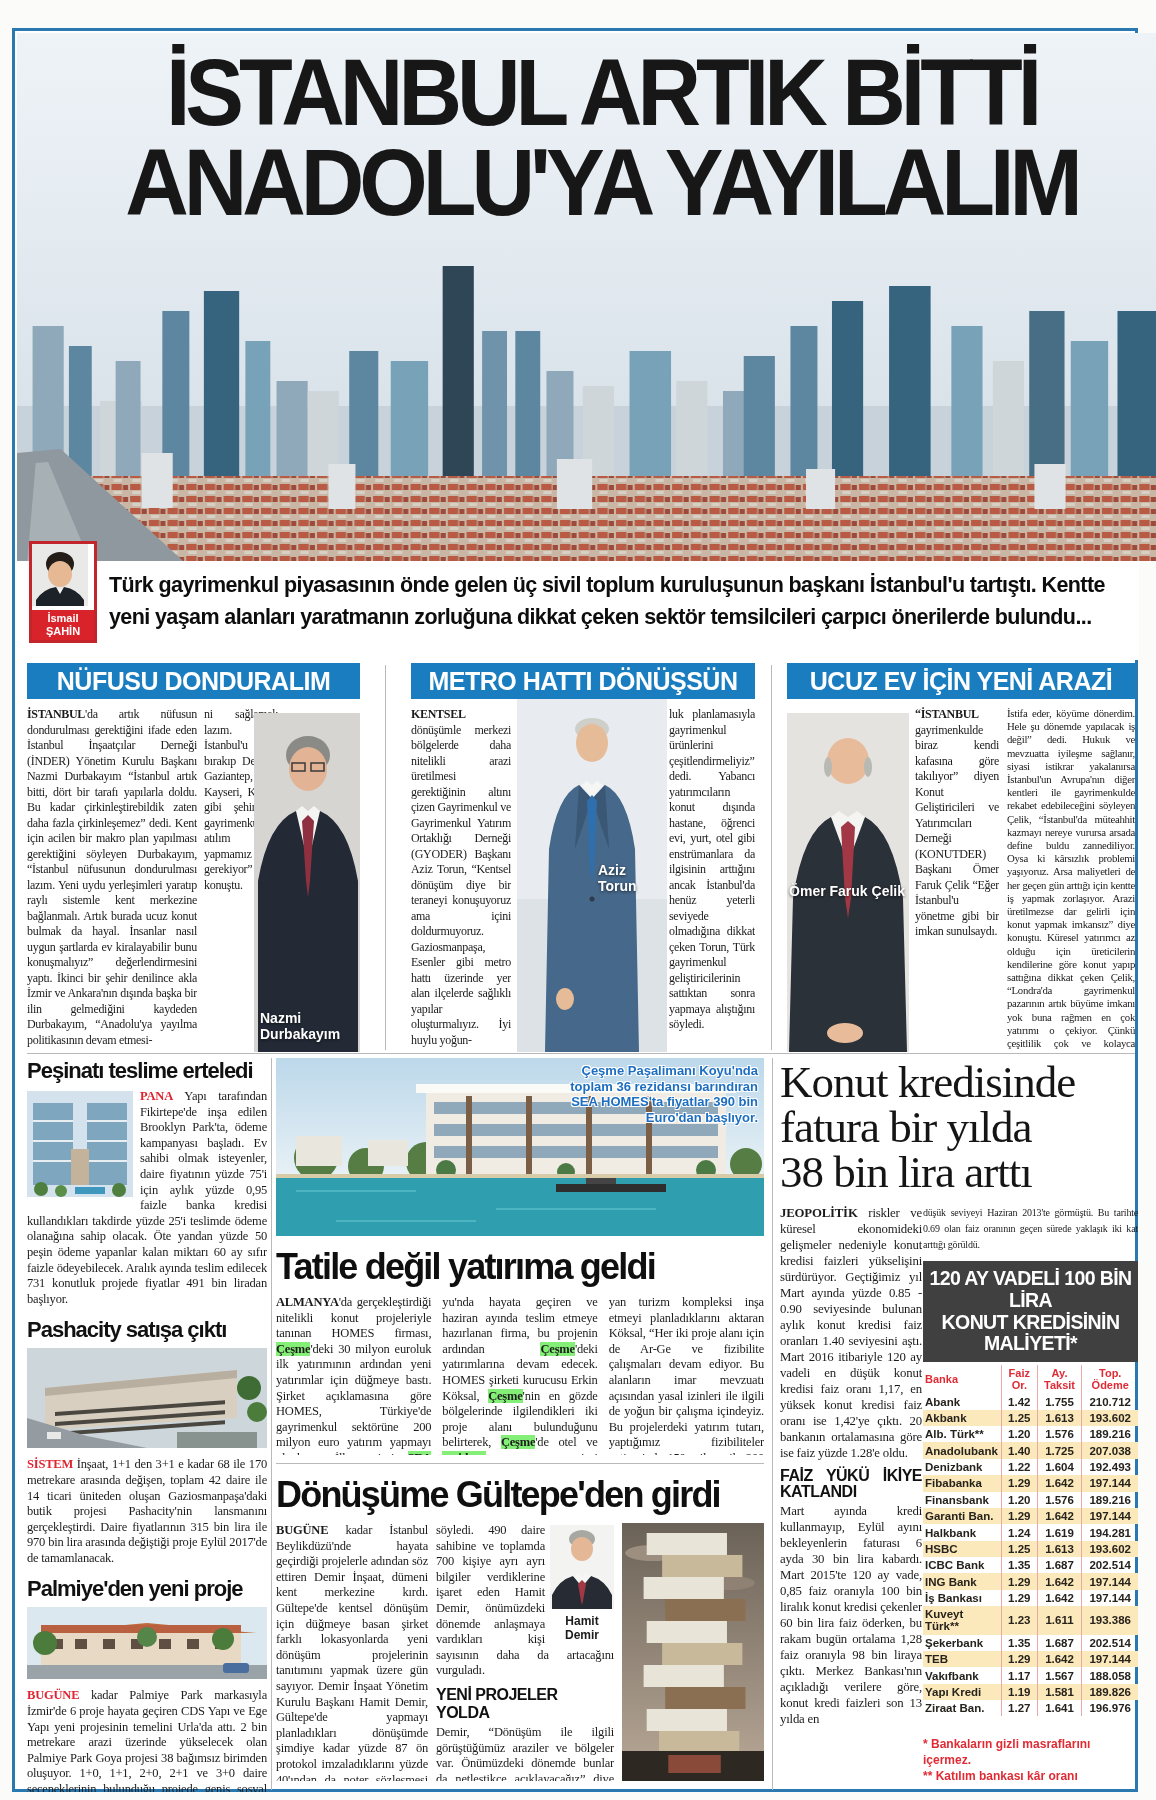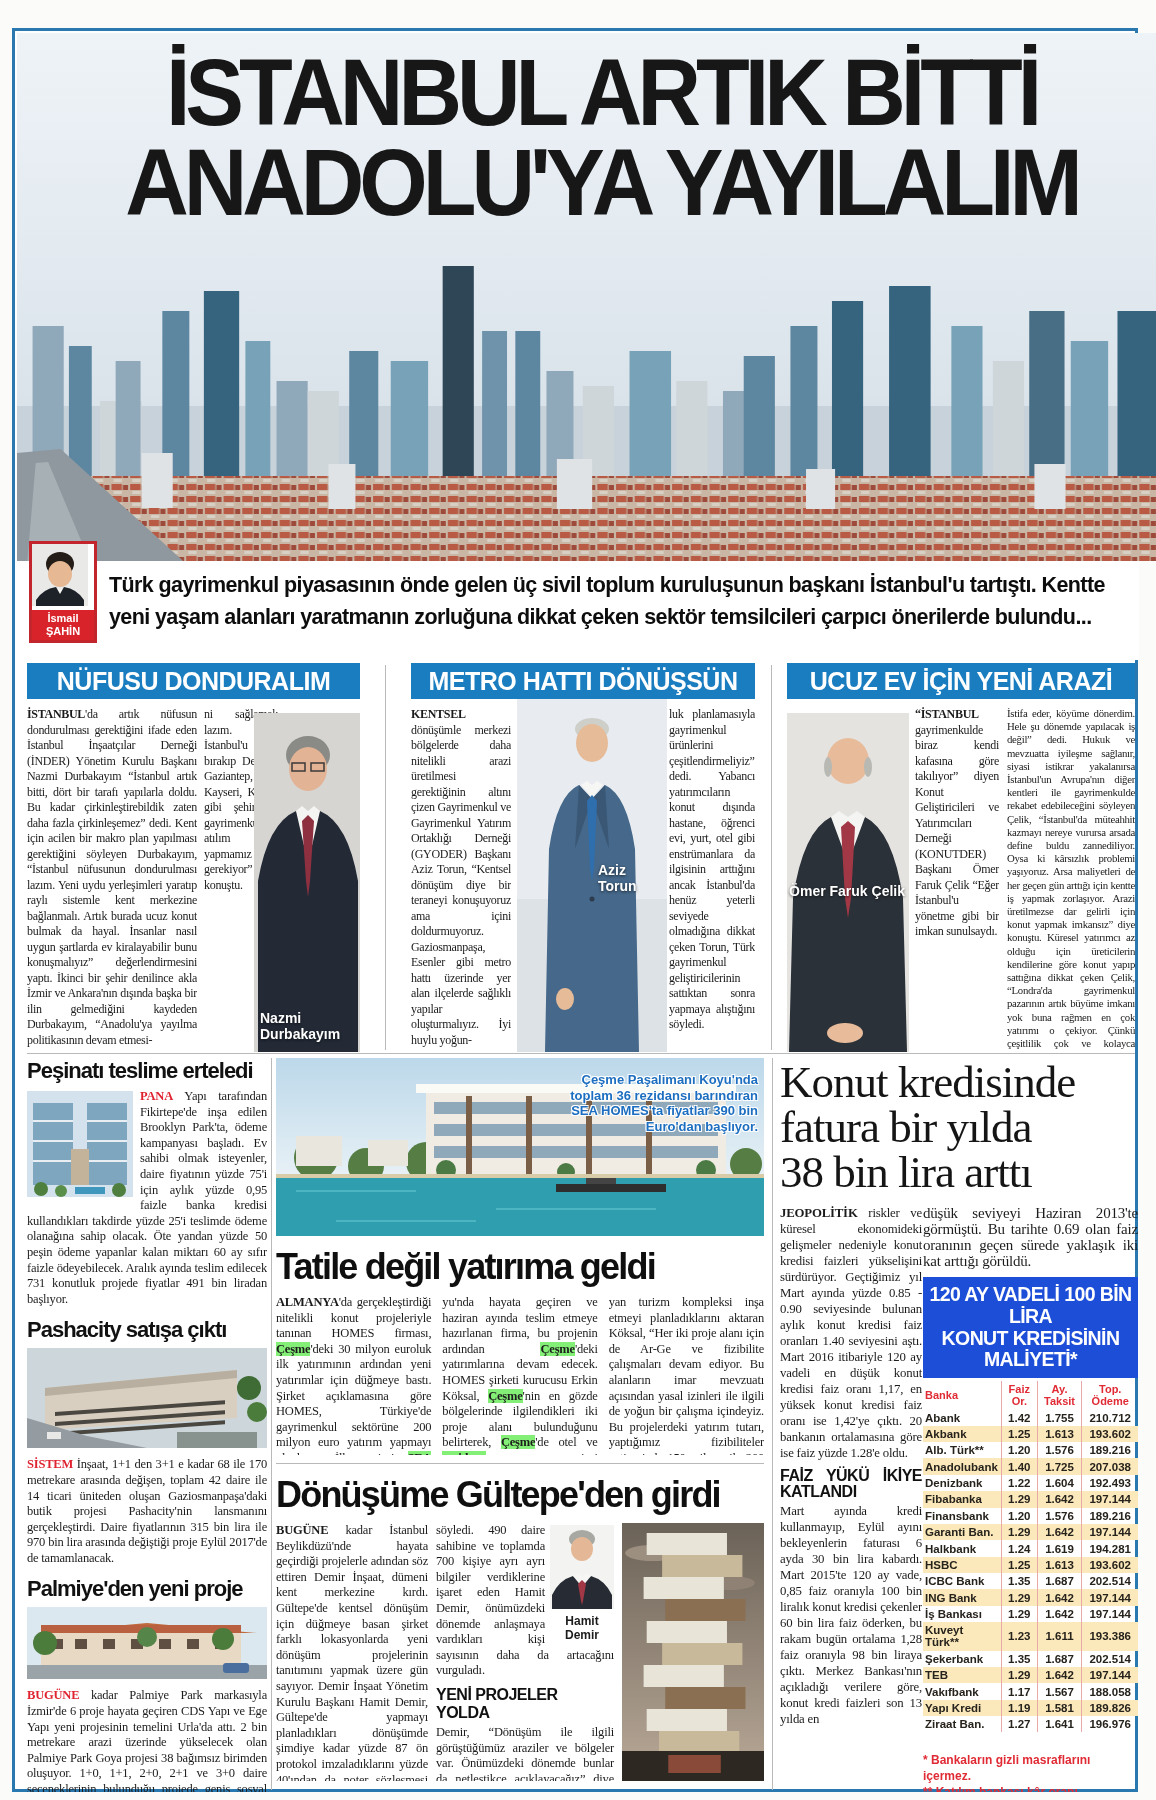--- a/index.html
+++ b/index.html
@@ -41,37 +41,37 @@
   .zone{position:absolute;top:1058px;height:734px;overflow:hidden;}
   #zoneL{left:27px;width:240px;}
   #zoneM{left:276px;width:488px;}
   #zoneR{left:780px;width:358px;}
   .h2{font-family:"Liberation Sans",sans-serif;font-weight:bold;font-size:22px;letter-spacing:-1px;color:#111;margin:0 0 5px;}
   .body-txt{font-size:12.5px;line-height:15.6px;letter-spacing:-0.2px;text-align:justify;}
   .figL{float:left;width:106px;height:106px;margin:2px 7px 3px 0;}
   .figW{width:100%;margin:2px 0 5px;}
   .art{margin-bottom:10px;overflow:hidden;}
   .sea-fig{position:relative;width:100%;height:178px;}
-  .sea-cap{position:absolute;right:6px;top:14px;width:215px;text-align:right;color:#1d6ec0;font-family:"Liberation Sans",sans-serif;font-weight:bold;font-size:13px;line-height:1.2;text-shadow:-1px -1px 0 #fff,1px -1px 0 #fff,-1px 1px 0 #fff,1px 1px 0 #fff;}
+  .sea-cap{position:absolute;right:6px;top:5px;width:215px;text-align:right;color:#1d6ec0;font-family:"Liberation Sans",sans-serif;font-weight:bold;font-size:13px;line-height:1.2;text-shadow:-1px -1px 0 #fff,1px -1px 0 #fff,-1px 1px 0 #fff,1px 1px 0 #fff;}
   .h1m{font-family:"Liberation Sans",sans-serif;font-weight:bold;font-size:36px;letter-spacing:-1.8px;color:#0f0f0f;margin:10px 0 7px;}
   .cols3{display:flex;gap:11px;height:160px;overflow:hidden;}
   .cols3>div{flex:1;}
   .gultepe-row{display:flex;gap:8px;height:258px;overflow:hidden;}
   .g-colA{width:152px;flex:none;}
   .g-colB{width:178px;flex:none;}
   .g-photo{float:right;width:64px;margin:2px 0 2px 5px;text-align:center;}
   .g-photo .cap{font-family:"Liberation Sans",sans-serif;font-weight:bold;font-size:12px;margin-top:1px;}
   .subhead{font-family:"Liberation Sans",sans-serif;font-weight:bold;font-size:16px;letter-spacing:-0.5px;margin:7px 0 3px;color:#111;}
   .g-tower{flex:1;}
   
   .kredi-h{font-family:"Liberation Serif",serif;font-weight:400;font-size:45px;line-height:1.0;letter-spacing:-1px;color:#151515;margin:2px 0 10px;}
   .kredi-row{display:flex;gap:1px;}
   .kredi-left{width:142px;flex:none;font-size:12.8px;line-height:16px;letter-spacing:-0.2px;text-align:justify;height:580px;overflow:hidden;}
   .kredi-right{flex:1;}
-  .tbl-title{background:#1d4ed8;color:#fff;font-family:"Liberation Sans",sans-serif;font-weight:bold;font-size:19.5px;letter-spacing:-0.6px;line-height:1.12;text-align:center;padding:7px 2px;margin-top:8px;}
+  .tbl-title{background:#404040;color:#fff;font-family:"Liberation Sans",sans-serif;font-weight:bold;font-size:19.5px;letter-spacing:-0.6px;line-height:1.12;text-align:center;padding:7px 2px;margin-top:8px;}
   table.loan{width:100%;border-collapse:collapse;font-family:"Liberation Sans",sans-serif;font-size:11.5px;font-weight:bold;color:#26221c;margin-top:3px;}
   table.loan th{color:#e02b35;font-size:11px;text-align:left;padding:2px 2px;}
   table.loan td{padding:2.2px 2px;}
   table.loan th+th,table.loan td+td{border-left:1px solid #eaa9a9;text-align:center;}
   table.loan tr.alt{background:#fbe9bb;}
   .foot{color:#e02b35;font-family:Liberation Sans, sans-serif;font-weight:bold;font-size:12px;line-height:1.3;margin-top:21px;}
   
   .seg-b{font-weight:bold;}
   .seg-r{font-weight:bold;color:#e02330;}
   .seg-hl{font-weight:bold;background:#84ef76;}
@@ -416,21 +416,21 @@
     <div>fatura bir yılda</div>
     <div>38 bin lira arttı</div>
   </div>
   <div class="kredi-row">
     <div class="kredi-left">
       <div><span class="seg-b">JEOPOLİTİK</span><span> riskler ve küresel ekonomideki gelişmeler nedeniyle konut kredisi faizleri yükselişini sürdürüyor. Geçtiğimiz yıl Mart ayında yüzde 0.85 - 0.90 seviyesinde bulunan aylık konut kredisi faiz oranları 1.40 seviyesini aştı. Mart 2016 itibariyle 120 ay vadeli en düşük konut kredisi faiz oranı 1,17, en yüksek konut kredisi faiz oranı ise 1,42'ye çıktı. 20 bankanın ortalamasına göre ise faiz yüzde 1.28'e oldu.</span></div>
       <div class="subhead">FAİZ YÜKÜ İKİYE KATLANDI</div>
       <div>Mart ayında kredi kullanmayıp, Eylül ayını bekleyenlerin faturası 6 ayda 30 bin lira kabardı. Mart 2015'te 120 ay vade, 0,85 faiz oranıyla 100 bin liralık konut kredisi çekenler 60 bin lira faiz öderken, bu rakam bugün ortalama 1,28 faiz oranıyla 98 bin liraya çıktı. Merkez Bankası'nın açıkladığı verilere göre, konut kredi faizleri son 13 yılda en</div>
     </div>
     <div class="kredi-right">
-      <div class="body-txt" style="font-size:15px;line-height:16px;">düşük seviyeyi Haziran 2013'te görmüştü. Bu tarihte 0.69 olan faiz oranının geçen sürede yaklaşık iki kat arttığı görüldü.</div>
+      <div class="body-txt" style="font-size:10px;line-height:16px;">düşük seviyeyi Haziran 2013'te görmüştü. Bu tarihte 0.69 olan faiz oranının geçen sürede yaklaşık iki kat arttığı görüldü.</div>
       <div class="tbl-title">
         <div>120 AY VADELİ 100 BİN LİRA</div>
         <div>KONUT KREDİSİNİN MALİYETİ*</div>
       </div>
       <table class="loan">
         <tbody>
             <tr>
               <th>Banka</th>
               <th>Faiz Or.</th>
               <th>Ay. Taksit</th>

